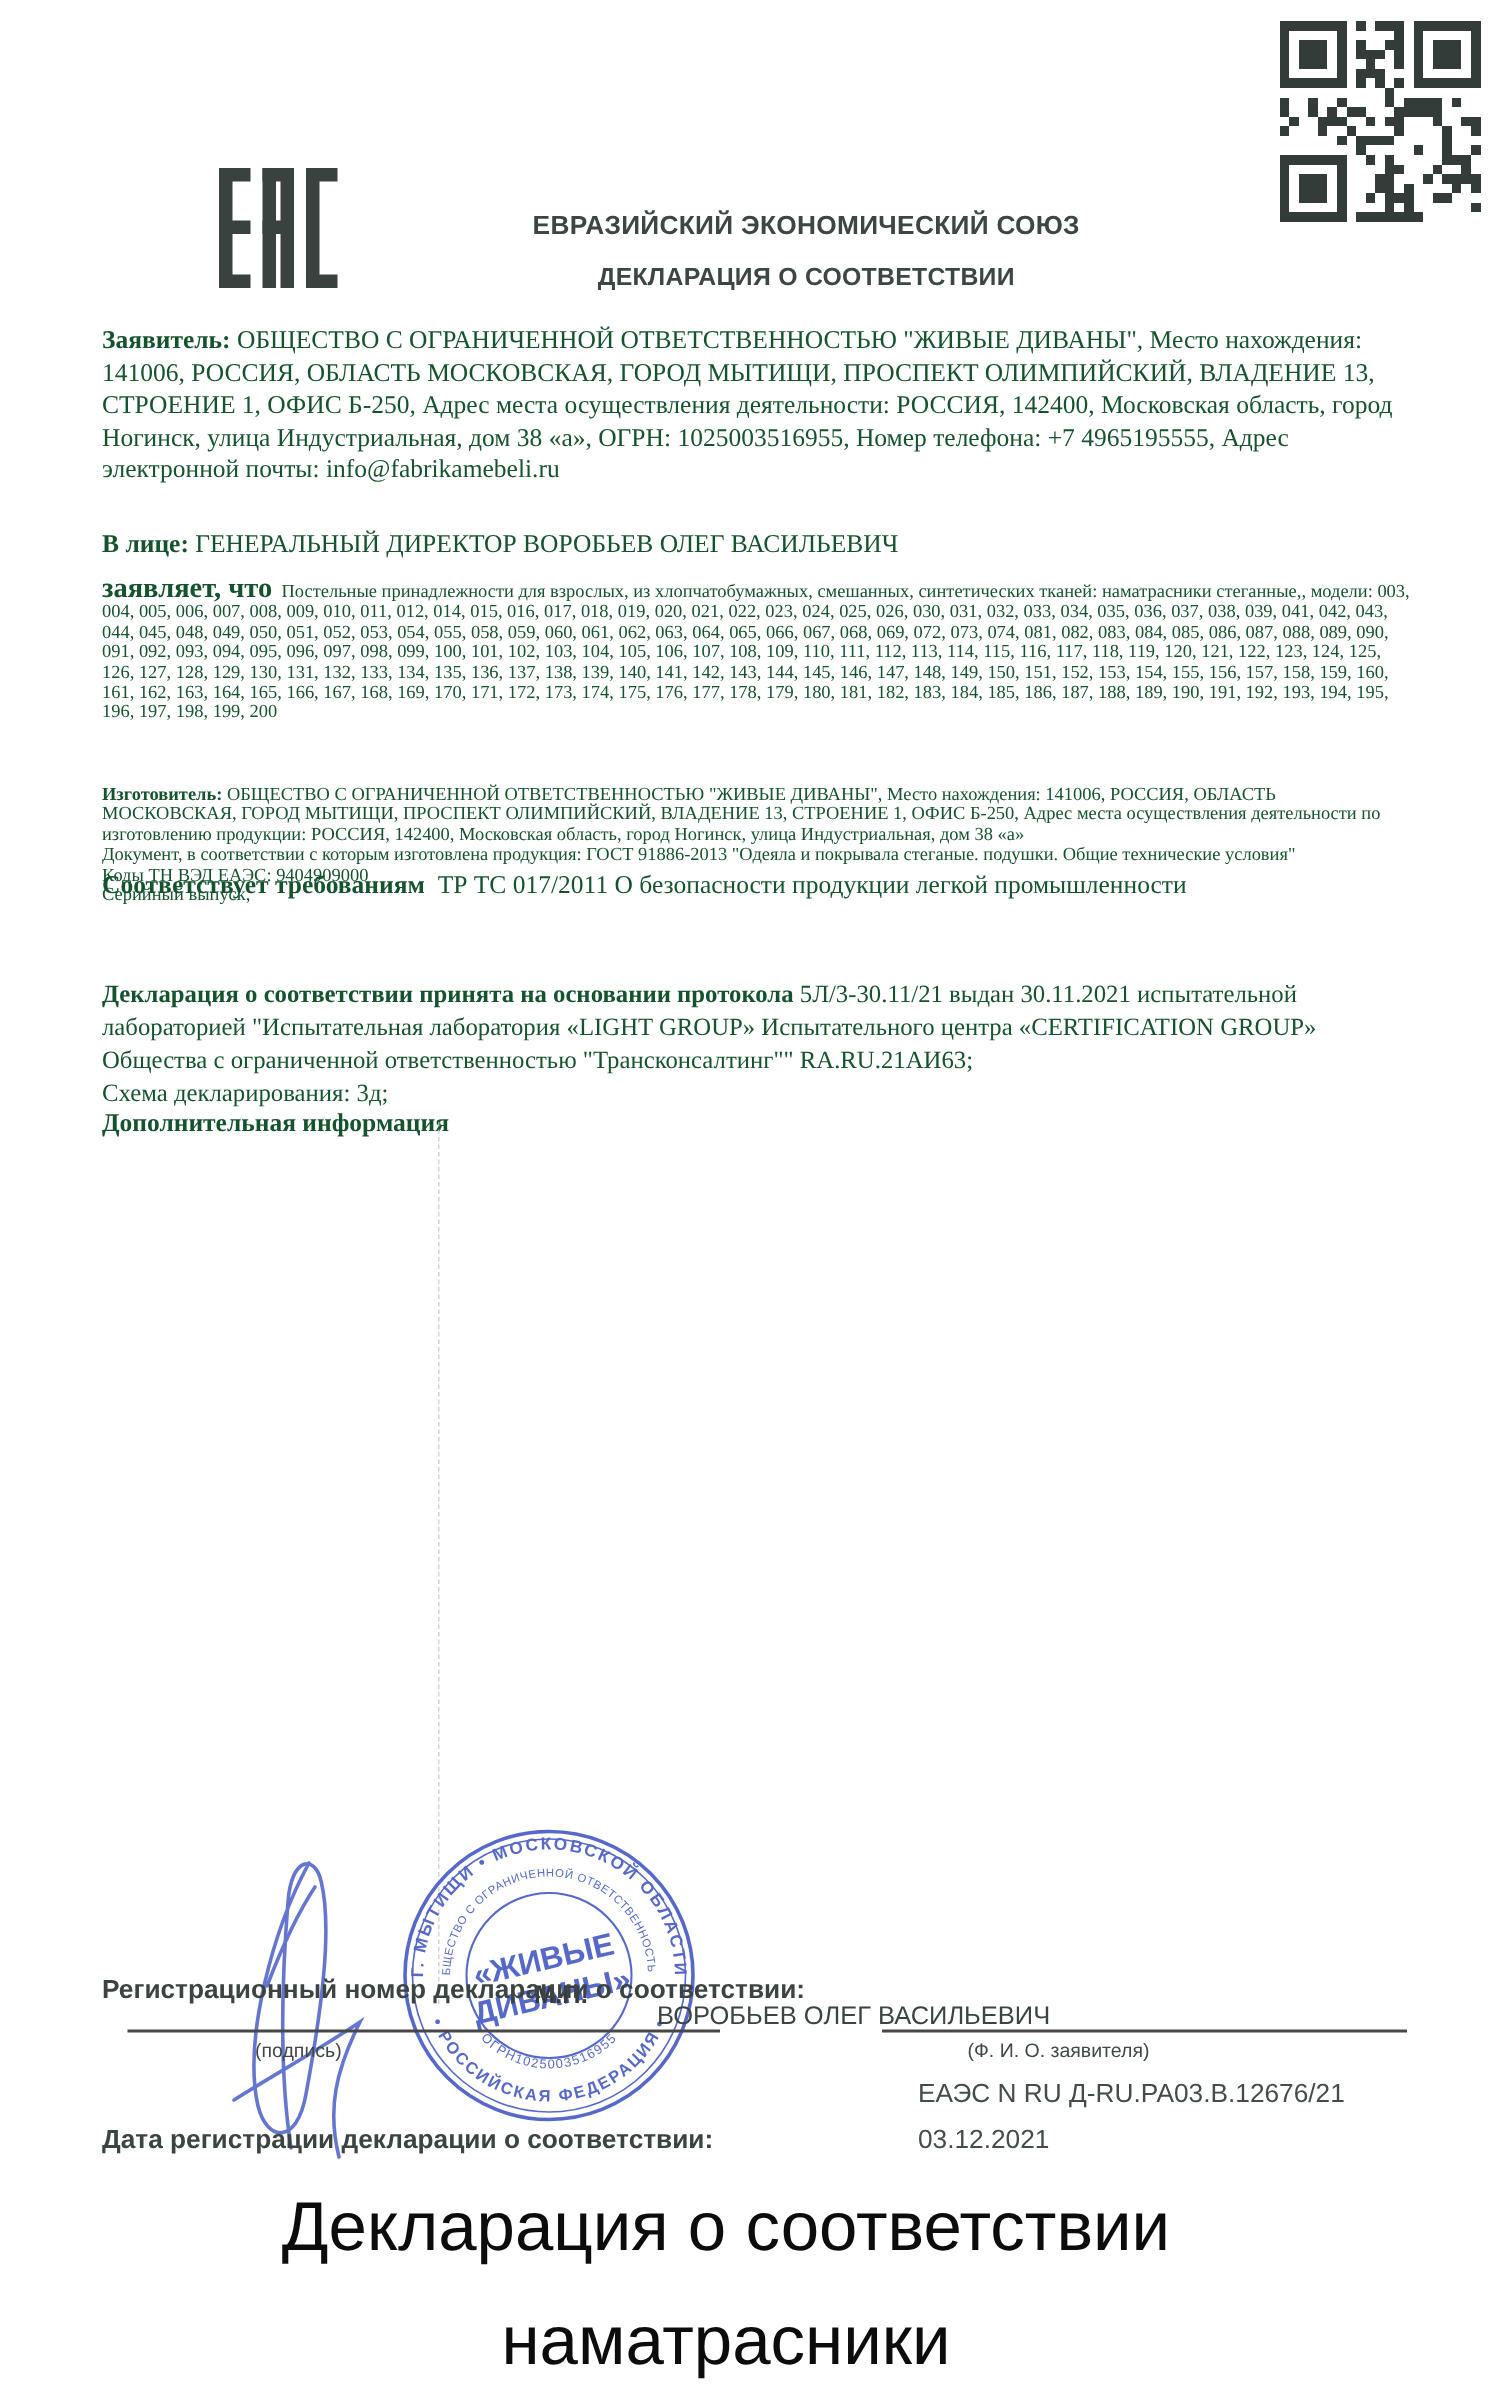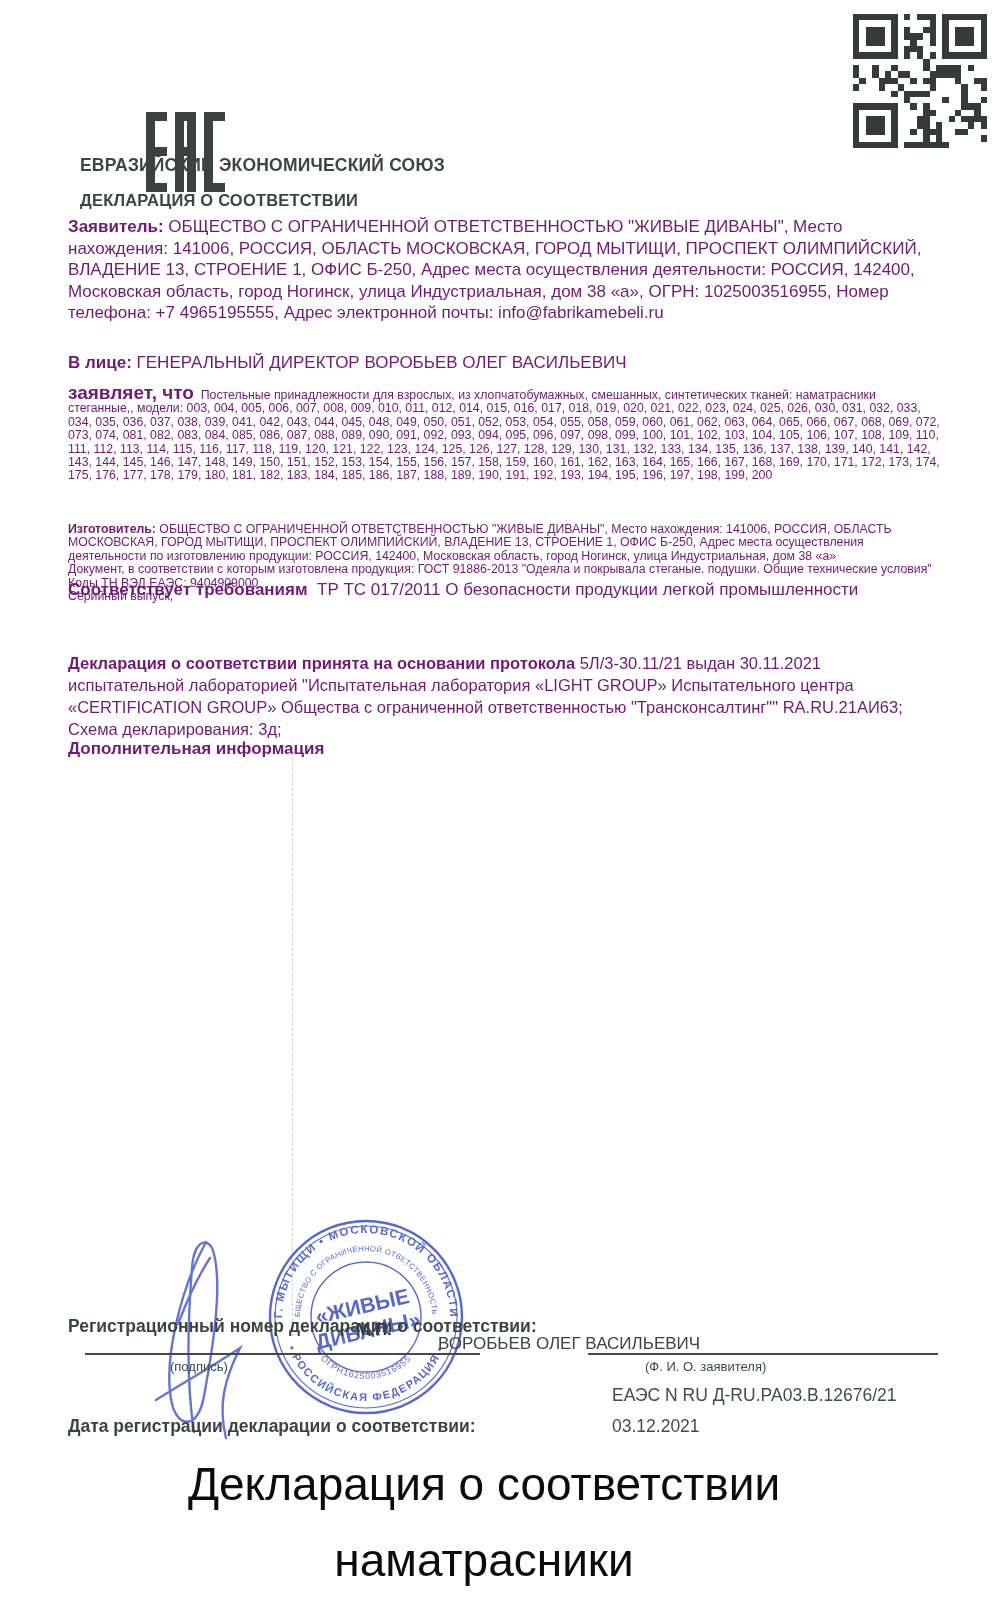--- a/index.html
+++ b/index.html
@@ -1,24 +1,24 @@
 <!DOCTYPE html>
 <html><head>
 <meta charset="utf-8">
 <style>
   html,body{margin:0;padding:0;background:#fff;}
   .page{position:relative;width:1000px;height:1600px;background:#ffffff;overflow:hidden;
         font-family:"Liberation Sans",sans-serif;color:#424b48;}
   b,.b{font-weight:bold;}
   
-  .hdr{position:absolute;left:80px;width:915px;font-weight:bold;color:#3c4643;margin-top:15px;}
+  .hdr{position:absolute;left:80px;width:915px;text-align:center;font-weight:bold;color:#3c4643;}
   .hdr1{top:140px;font-size:17.5px;letter-spacing:.2px;}
   .hdr2{top:176px;font-size:16.5px;letter-spacing:.2px;}
   
-  .para{position:absolute;left:68px;width:872px;font-size:17px;line-height:21.5px;color:#701a75;}
+  .para{position:absolute;left:68px;width:872px;font-size:17px;line-height:21.5px;color:#14532d;font-family:Liberation Serif, serif;}
   .small{font-size:12.3px;line-height:13.4px;}
   .lead{font-size:19px;font-weight:bold;}
   
   .artifact{position:absolute;left:292px;top:748px;height:588px;width:0;
             border-left:1px dashed #c6cac6;opacity:.8;}
   
   .sigline{position:absolute;top:1353px;border-top:2px solid #474747;height:0;}
   .cap{position:absolute;top:1359px;font-size:13px;color:#3f4845;}
   .mp{position:absolute;left:356px;top:1320px;font-size:17px;font-weight:bold;color:#333a38;}
   .fio{position:absolute;left:426px;top:1334px;font-size:17px;color:#3b4441;margin-left:12px;}

